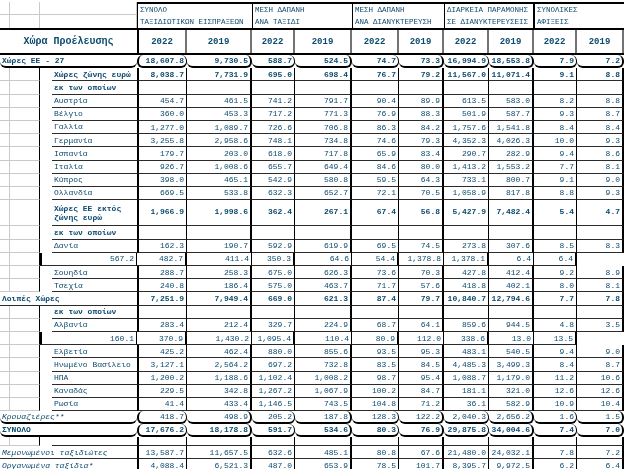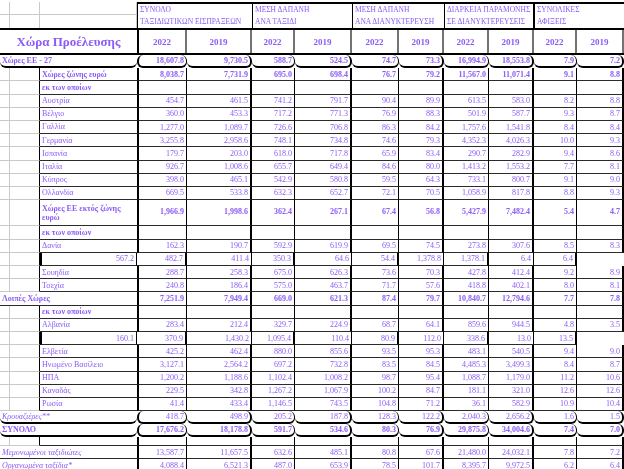--- a/index.html
+++ b/index.html
@@ -1,50 +1,50 @@
 <!DOCTYPE html>
 <html><head>
 <meta charset="utf-8">
 <style>
   html,body{margin:0;padding:0;background:#fff;}
   .sheet{
     position:relative;width:624px;height:469px;background:#ffffff;
-    font-family:Liberation Serif, serif;color:#8b5cf6;
+    font-family:Liberation Mono, monospace;color:#0c4a6e;
     overflow:hidden;box-sizing:border-box;
   }
   .grid{display:grid;grid-template-columns:10px 30px 97px 50px 65px 43px 57px 47px 45px 45px 45px 43px 47px;}
   .grid>div{box-sizing:border-box;overflow:hidden;}
 
   
   .ghrow{margin-top:2px;height:26px;border-bottom:2px solid #000;}
   .ghrow .ha{border-right:1px solid #c9c9c9;background:
       linear-gradient(#fff 12px,#c9c9c9 12px,#c9c9c9 13px,#fff 13px);}
   .ghead{grid-column:span 2;border-left:1px solid #000;border-top:2px solid #000;
       font-size:7.5px;line-height:12px;white-space:nowrap;padding-left:2px;}
   .ghead.last{border-right:1px solid #000;}
 
   
   .yrow{height:23px;border-bottom:2px solid #000;}
   .corner{grid-column:1/4;display:flex;align-items:center;justify-content:center;
-      font-weight:700;font-size:13px;}
+      font-weight:700;font-size:10px;}
   .ycell{display:flex;align-items:center;justify-content:center;
       font-weight:700;font-size:9px;border-right:2px solid #737373;}
   .j0{border-left:2px solid #000;}
   .gb{border-right-width:2px !important;}
 
   
   .r{height:13.2px;}
   .r2{height:26.4px;}
   .rb{height:8.8px;}
   .lab0{grid-column:1/4;display:flex;align-items:center;padding-left:2px;
       font-size:8px;border-bottom:1px solid #2b2b2b;white-space:nowrap;}
   .sA{border-right:1px solid #c9c9c9;border-bottom:1px solid #c9c9c9;}
   .sB{border-right:1px solid #000;border-bottom:1px solid #c9c9c9;}
   .lab1{display:flex;align-items:center;padding-left:2px;font-size:8px;
-      border-bottom:1px solid #2b2b2b;line-height:1.15;}
+      border-bottom:1px solid #2b2b2b;line-height:1.15;margin-left:12px;}
   .v{display:flex;align-items:center;justify-content:flex-end;padding-right:2px;
       font-size:8px;border-right:1px solid #000;border-bottom:1px solid #2b2b2b;
       white-space:nowrap;}
   .r2 .v{align-items:flex-end;padding-bottom:9px;}
   .r2 .lab1{white-space:normal;}
   .bold{font-weight:700;}
   .ital{font-style:italic;}
   .rule2 .v,.rule2 .lab0,.rule2 .lab1{border-bottom:2px solid #000;border-radius:6px;}
 </style>
 </head>

